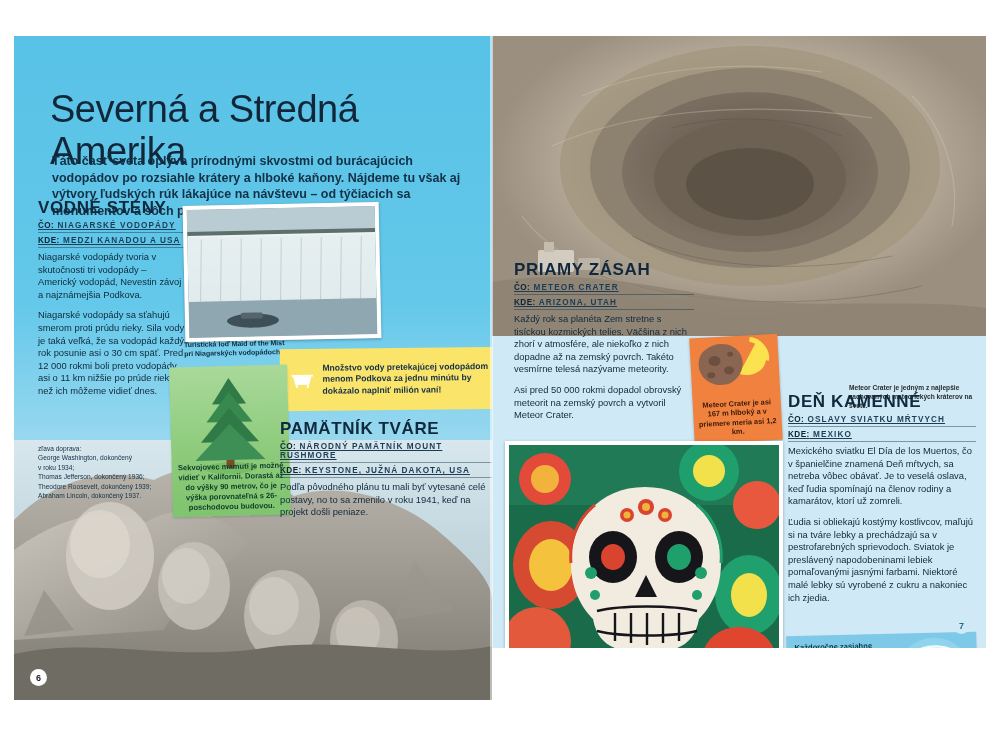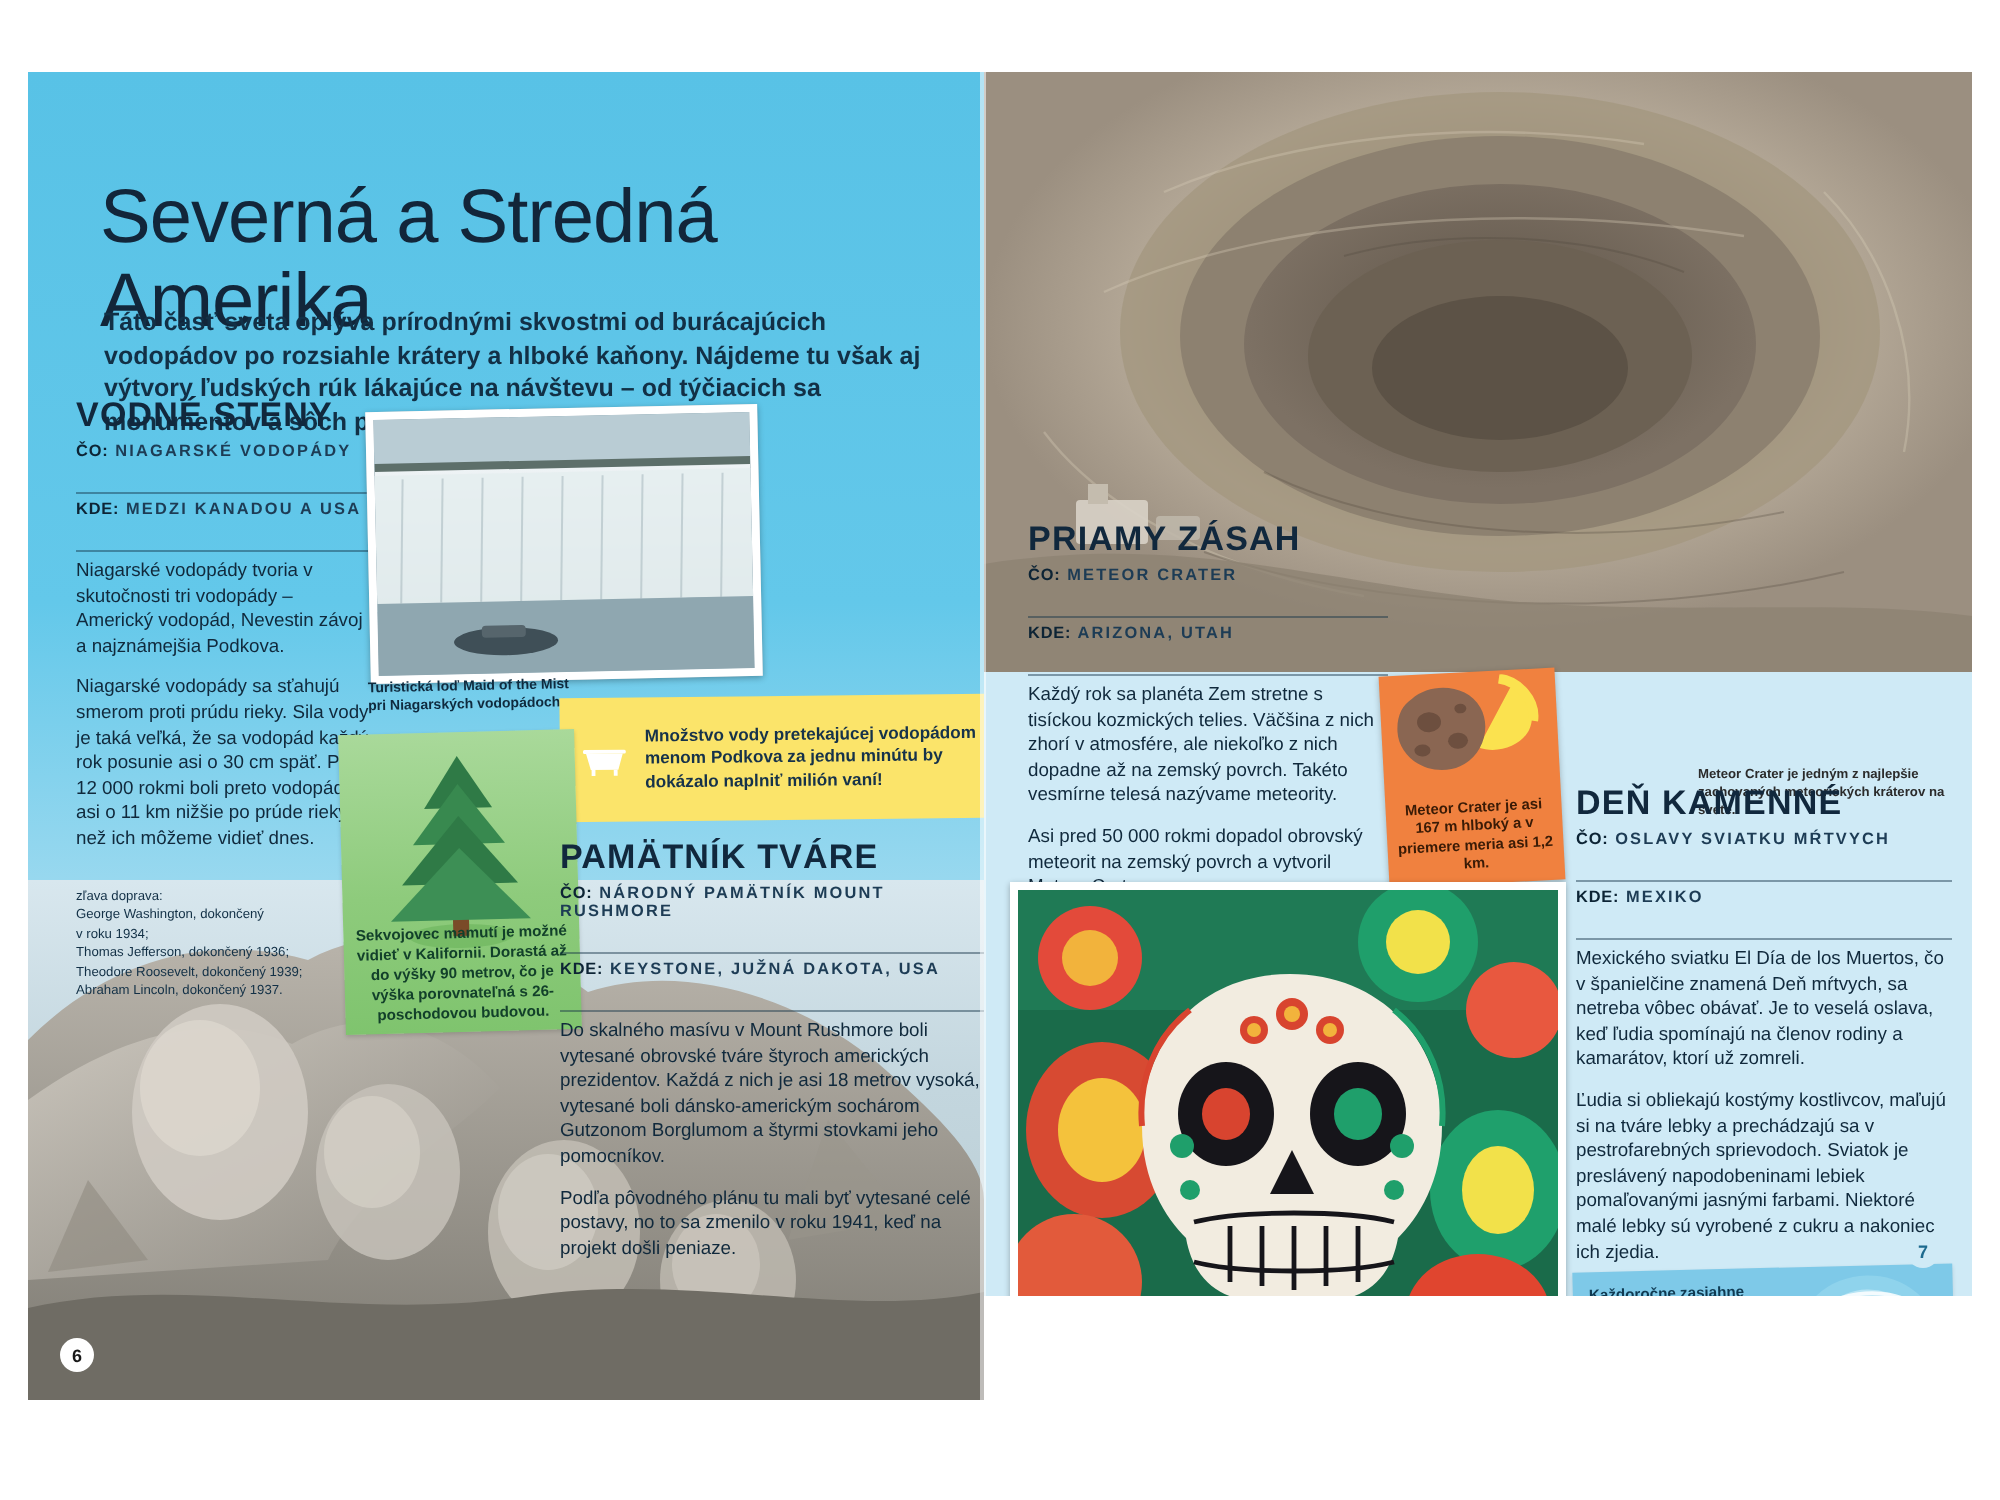--- a/index.html
+++ b/index.html
@@ -20,21 +20,21 @@
   .rushmore{position:absolute;left:0;bottom:0;width:478px;height:260px;overflow:hidden;}
   .rm-sky{position:absolute;inset:0;background:linear-gradient(180deg,#d8e7ee 0%,#c3d6de 40%,#b6c9d0 100%);}
 
   h1.title{position:absolute;left:36px;top:52px;margin:0;width:420px;
     font-size:38px;line-height:42px;font-weight:normal;color:#12263a;letter-spacing:-.5px;}
   .intro{position:absolute;left:38px;top:117px;width:420px;
     font-size:12.5px;line-height:16.5px;color:#123046;font-weight:600;}
 
   .sect-h{font-size:17px;font-weight:bold;color:#11283d;letter-spacing:.6px;margin:0 0 3px 0;}
   .meta{font-size:8.2px;letter-spacing:1.1px;color:#1d3c55;font-weight:600;
-    border-bottom:1px solid rgba(20,50,70,.45);padding-bottom:16px;margin-bottom:3px;text-transform:uppercase;}
+    border-bottom:1px solid rgba(20,50,70,.45);padding-bottom:2px;margin-bottom:3px;text-transform:uppercase;text-decoration:underline;}
   .meta b{color:#0d2435;font-weight:bold;letter-spacing:.4px;}
   .body-p{font-size:9.4px;line-height:12.6px;color:#10293c;margin:0 0 8px 0;}
 
   .col-left{position:absolute;left:24px;top:162px;width:148px;}
   .credits{position:absolute;left:24px;top:408px;width:180px;font-size:6.6px;line-height:9.4px;color:#123046;}
 
   
   .niagara{position:absolute;left:170px;top:168px;width:188px;height:128px;
     background:#9fb4bd;border:4px solid #fff;box-shadow:0 1px 3px rgba(0,0,0,.3);transform:rotate(-1.2deg);overflow:hidden;}
   .cap{font-size:7px;line-height:9px;color:#0f2a3e;font-weight:bold;}
@@ -200,21 +200,20 @@
     <div class="col-rushmore">
       <div class="sect-h">PAMÄTNÍK TVÁRE</div>
       <div class="meta">
         <b>ČO:</b>
         <span>NÁRODNÝ PAMÄTNÍK MOUNT RUSHMORE</span>
       </div>
       <div class="meta">
         <b>KDE:</b>
         <span>KEYSTONE, JUŽNÁ DAKOTA, USA</span>
       </div>
-      <p class="body-p">Do skalného masívu v Mount Rushmore boli vytesané obrovské tváre štyroch amerických prezidentov. Každá z nich je asi 18 metrov vysoká, vytesané boli dánsko-americkým sochárom Gutzonom Borglumom a štyrmi stovkami jeho pomocníkov.</p>
       <p class="body-p">Podľa pôvodného plánu tu mali byť vytesané celé postavy, no to sa zmenilo v roku 1941, keď na projekt došli peniaze.</p>
     </div>
 
     <div class="pg pg-l">6</div>
   </div>
 
   <div class="page-right">
 
     <div class="crater">
       <svg width="494" height="300" viewBox="0 0 494 300">

